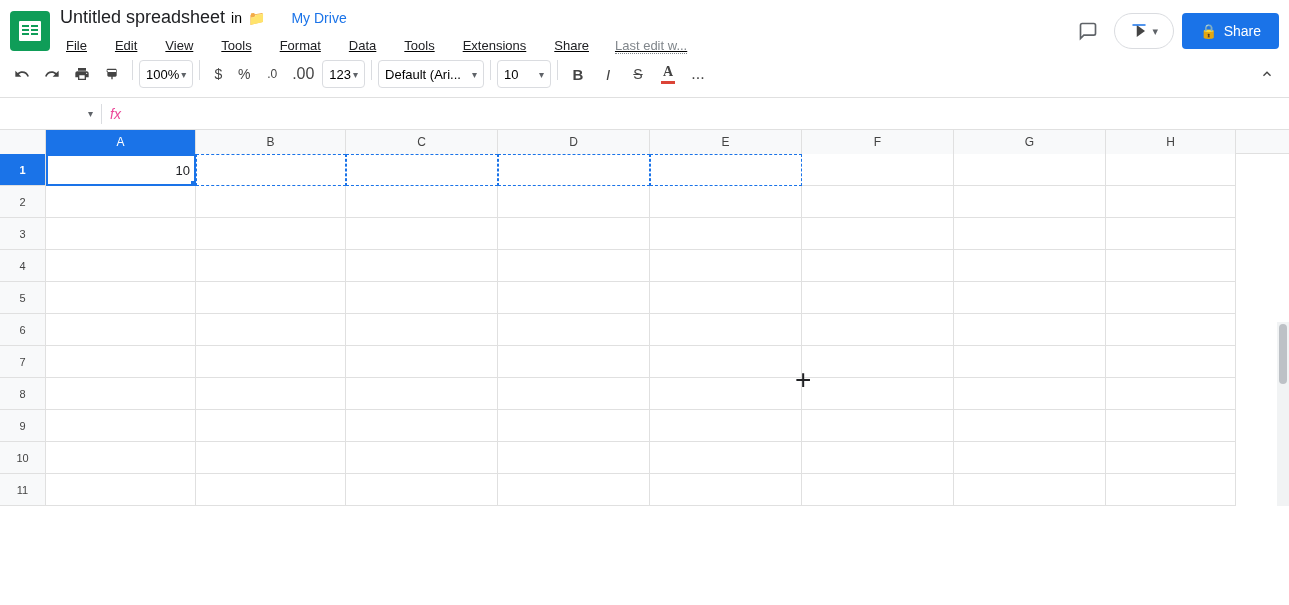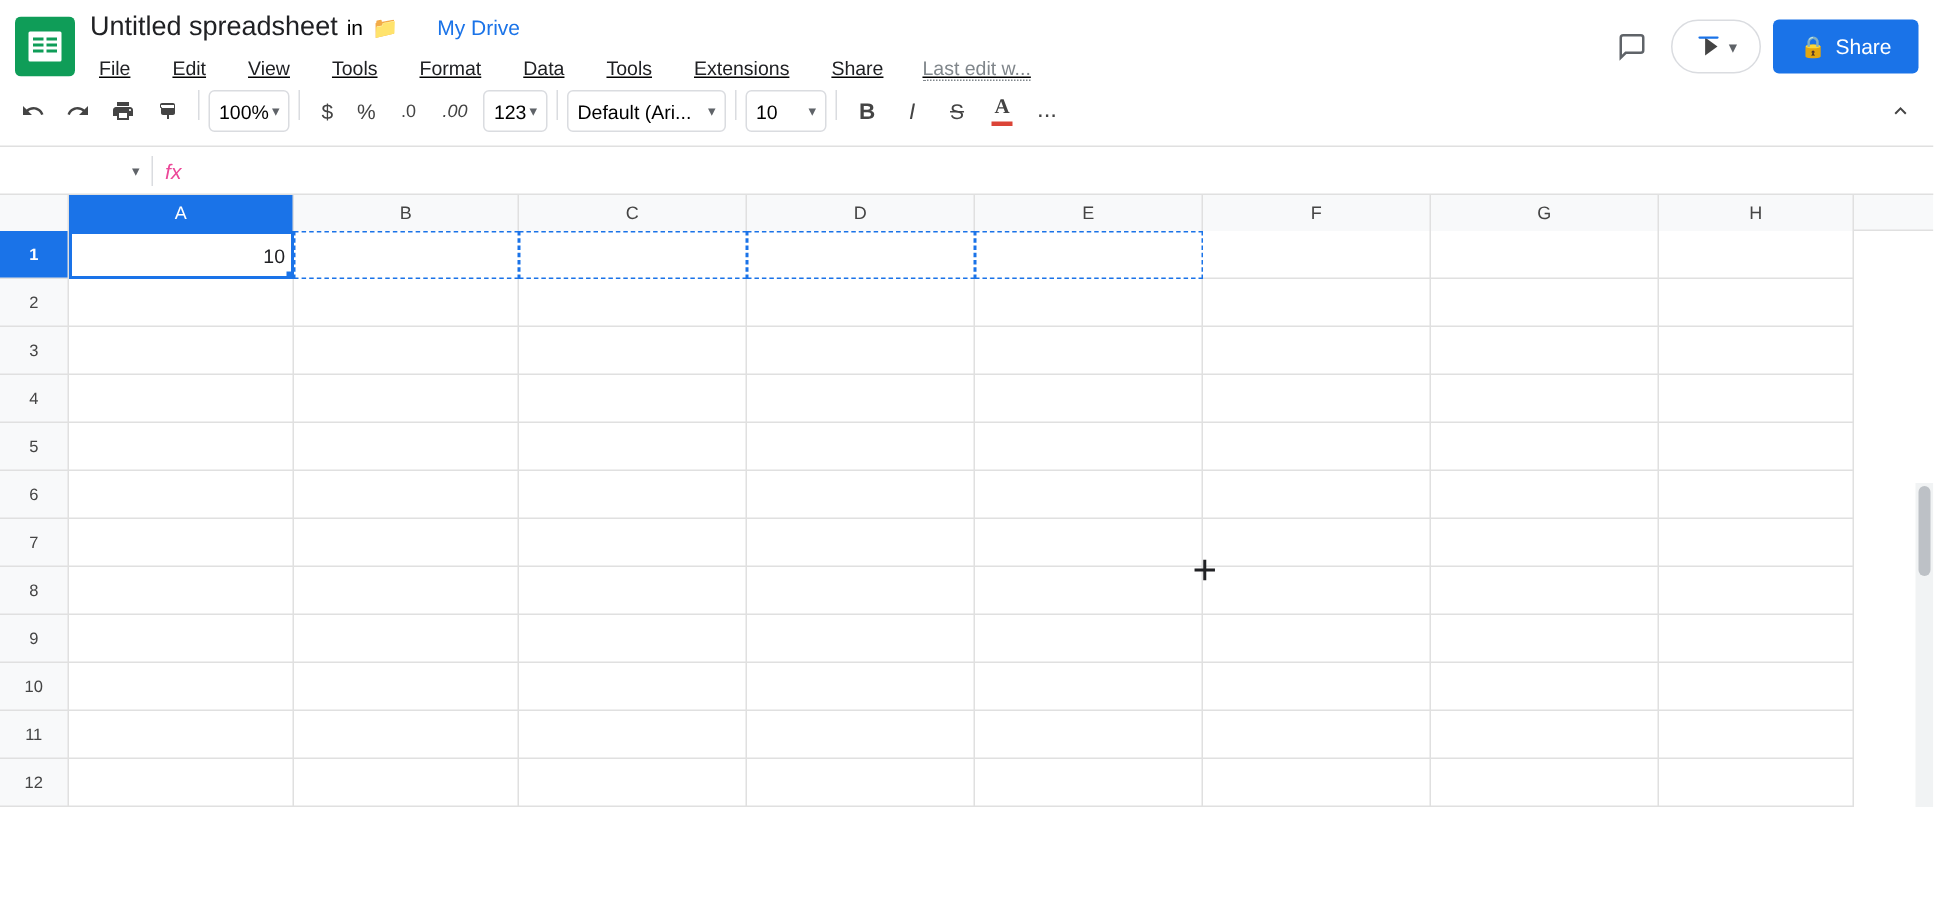--- a/index.html
+++ b/index.html
@@ -227,21 +227,21 @@
 
   <button class="tb-btn" style="font-size:14px; width:24px;">
     <span>$</span>
   </button>
   <button class="tb-btn" style="font-size:14px; width:24px;">
     <span>%</span>
   </button>
   <button class="tb-btn" style="font-size:12px; width:28px;">
     <span>.0</span>
   </button>
-  <button class="tb-btn" style="font-size:12px; width:30px;font-style:italic;">
+  <button class="tb-btn" style="font-size:16px; width:30px;">
     <span>.00</span>
   </button>
   <div class="tb-dropdown" style="margin-left:2px;">
     <span>123</span>
     <span class="chevron">▾</span>
   </div>
   <div class="tb-separator"></div>
 
   <div class="tb-dropdown" style="width:106px; justify-content:space-between;">
     <span>Default (Ari...</span>
@@ -423,31 +423,20 @@
       <div class="row-num">11</div>
       <div class="cell col-a"></div>
       <div class="cell col-b"></div>
       <div class="cell col-c"></div>
       <div class="cell col-d"></div>
       <div class="cell col-e"></div>
       <div class="cell col-f"></div>
       <div class="cell col-g"></div>
       <div class="cell col-h"></div>
     </div>
-    <div class="sheet-row">
-      <div class="row-num">12</div>
-      <div class="cell col-a"></div>
-      <div class="cell col-b"></div>
-      <div class="cell col-c"></div>
-      <div class="cell col-d"></div>
-      <div class="cell col-e"></div>
-      <div class="cell col-f"></div>
-      <div class="cell col-g"></div>
-      <div class="cell col-h"></div>
-    </div>
   </div>
 
   <div class="crosshair">+</div>
 
   <div id="v-scrollbar">
     <div id="v-thumb"></div>
   </div>
 </div>
 
 </body></html>

